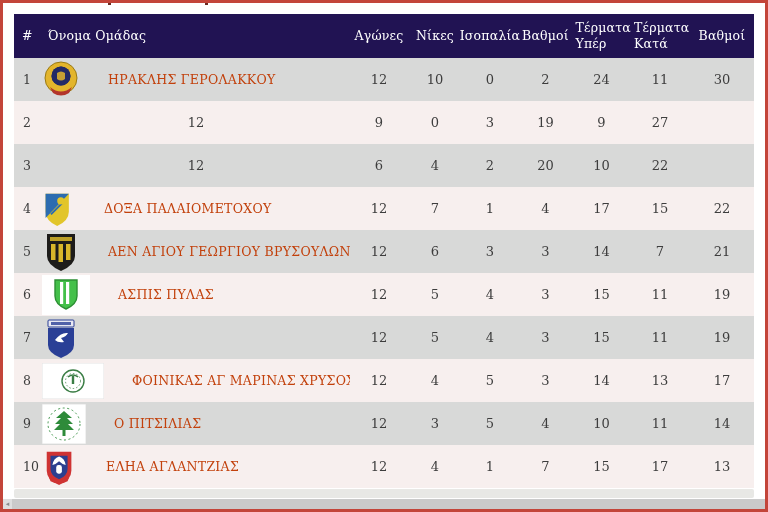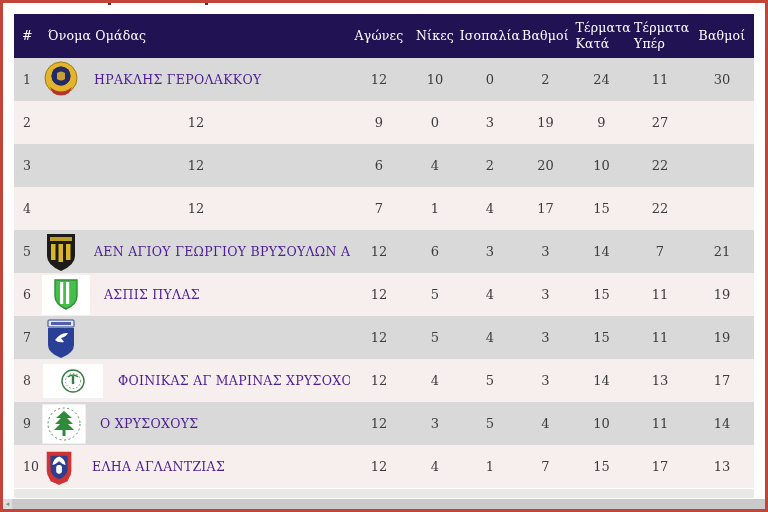--- a/index.html
+++ b/index.html
@@ -25,21 +25,21 @@
   .thead .hc.team{padding-left:6px;}
   .row{
     display:grid;grid-template-columns:28px 308px 58px 54px 56px 55px 57px 60px 64px;
     height:43px;align-items:center;color:#3d3d3d;font-size:13px;
   }
   .row:nth-child(odd){background:#d8d9d8;}
   .row:nth-child(even){background:#f7efee;}
   .cell{text-align:center;}
   .cell.pos{text-align:left;padding-left:9px;font-size:12.5px;}
   .cell.team{display:flex;align-items:center;text-align:left;overflow:hidden;}
-  .team-name{margin-left:14px;font-size:12.5px;letter-spacing:.3px;white-space:nowrap;color:#4c1d95;}
+  .team-name{margin-left:28px;font-size:12.5px;letter-spacing:.3px;white-space:nowrap;color:#c2410c;}
   .logo{flex:0 0 auto;display:flex;align-items:center;}
   .track{
     position:absolute;left:14px;top:489px;width:740px;height:9px;
     background:#e8e8e5;border-radius:2px;
   }
   .hscroll{
     position:absolute;left:3px;top:499px;width:762px;height:10px;
     background:#cacaca;z-index:45;
   }
   .hscroll .arrow{
@@ -57,24 +57,24 @@
 
 <div class="standings">
   <div class="thead">
     <div class="hc left pos">#</div>
     <div class="hc left team">Όνομα Ομάδας</div>
     <div class="hc">Αγώνες</div>
     <div class="hc">Νίκες</div>
     <div class="hc">Ισοπαλία</div>
     <div class="hc">Βαθμοί</div>
     <div class="hc">
-        <span style="display:inline-block;width:52px">Τέρματα Κατά</span>
+        <span style="display:inline-block;width:52px">Τέρματα Υπέρ</span>
       </div>
     <div class="hc">
-        <span style="display:inline-block;width:52px">Τέρματα Υπέρ</span>
+        <span style="display:inline-block;width:52px">Τέρματα Κατά</span>
       </div>
     <div class="hc">Βαθμοί</div>
   </div>
   <div class="tbody" id="tbody">
   <div class="row">
     <div class="cell pos">1</div>
     <div class="cell team">
       <span class="logo">
             <svg width="38" height="40" viewBox="0 0 38 40">
               <circle cx="19" cy="18" r="16" fill="#e3b52c"></circle>
@@ -113,20 +113,31 @@
     <div class="cell">6</div>
     <div class="cell">4</div>
     <div class="cell">2</div>
     <div class="cell">20</div>
     <div class="cell">10</div>
     <div class="cell">22</div>
   </div>
 
   <div class="row">
     <div class="cell pos">4</div>
+    <div class="cell team">
+      <span class="logo">
+            <svg width="34" height="42" viewBox="0 0 38 40">
+              <path d="M4 3 h26 v20 q0 10 -13 16 q-13 -6 -13 -16 z" fill="#e2c52a"></path>
+              <path d="M4 3 h26 L4 30 z" fill="#2c6cb0"></path>
+              <path d="M10 26 l12 -12 M8 21 l10 -10" stroke="#2c6cb0" stroke-width="2.2"></path>
+              <circle cx="21" cy="11" r="4" fill="#e2c52a"></circle>
+            </svg>
+          </span>
+      <span class="team-name">ΔΟΞΑ ΠΑΛΑΙΟΜΕΤΟΧΟΥ</span>
+    </div>
     <div class="cell">12</div>
     <div class="cell">7</div>
     <div class="cell">1</div>
     <div class="cell">4</div>
     <div class="cell">17</div>
     <div class="cell">15</div>
     <div class="cell">22</div>
   </div>
 
   <div class="row">
@@ -223,21 +234,21 @@
     <div class="cell pos">9</div>
     <div class="cell team">
       <span class="logo">
             <svg width="44" height="40" viewBox="0 0 44 40">
               <rect x="0" y="0" width="44" height="40" fill="#ffffff" stroke="#e3e3e3" stroke-width="1"></rect>
               <circle cx="22" cy="20" r="16" fill="none" stroke="#2e8b3a" stroke-width=".9" stroke-dasharray="2 2.6"></circle>
               <path d="M22 7 l8 7 h-5 l6 6 h-5 l6 6 h-20 l6 -6 h-5 l6 -6 h-5 z" fill="#2e8b3a"></path>
               <rect x="20.5" y="26" width="3" height="6" fill="#2e8b3a"></rect>
             </svg>
           </span>
-      <span class="team-name">Ο ΧΡΥΣΟΧΟΥΣ</span>
+      <span class="team-name">Ο ΠΙΤΣΙΛΙΑΣ</span>
     </div>
     <div class="cell">12</div>
     <div class="cell">3</div>
     <div class="cell">5</div>
     <div class="cell">4</div>
     <div class="cell">10</div>
     <div class="cell">11</div>
     <div class="cell">14</div>
   </div>
 

